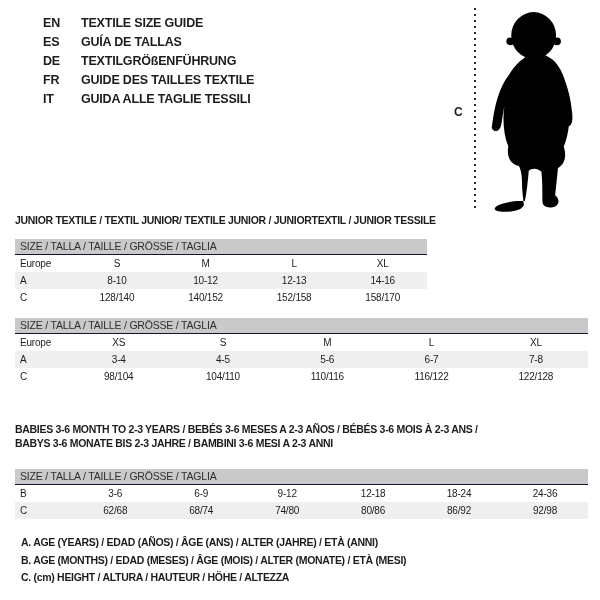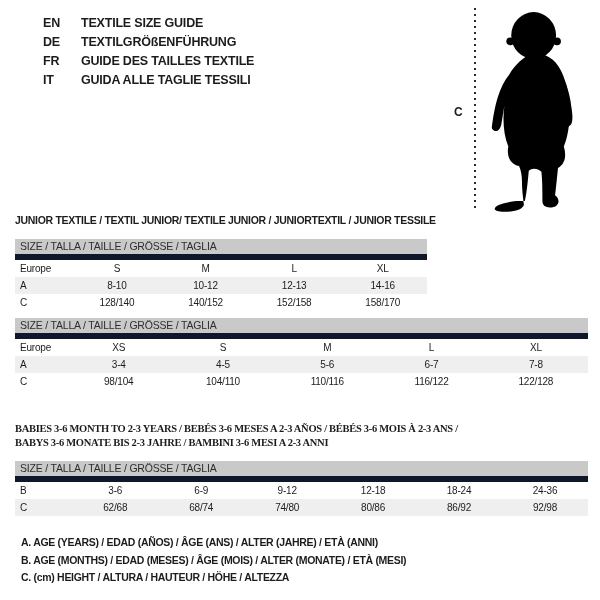--- a/index.html
+++ b/index.html
@@ -18,42 +18,45 @@
     background:repeating-linear-gradient(to bottom,#2b2b2b 0 2.5px,transparent 2.5px 6px);
   }
   .figure-label{position:absolute;left:454px;top:105px;font-weight:700;font-size:12px;}
   .baby{position:absolute;left:483px;top:8px;width:112px;height:204px;}
   
   .section{position:absolute;left:15px;}
   .sec-junior{top:214px;width:412px;}
   .sec-children{top:318px;width:573px;}
   .sec-babies{top:422px;width:573px;}
   .sec-title{font-weight:700;font-size:10.5px;line-height:13px;letter-spacing:-0.3px;white-space:nowrap;margin-bottom:12px;}
-  .sec-title-multiline{margin-bottom:0;font-family:Liberation Serif, serif;}
+  .sec-title-multiline{margin-bottom:8px;}
   .sec-title-line{font-weight:700;font-size:10.5px;line-height:14px;letter-spacing:-0.3px;white-space:nowrap;}
   .title-gap{height:11px;}
   .sub{font-size:7.5px;vertical-align:-2px;}
   .size-bar{
-    height:15px;line-height:15px;background:#c9c9c9;border-bottom:6px solid #0f172a;
+    height:15px;line-height:15px;background:#c9c9c9;border-bottom:1px solid #0f172a;
     padding-left:5px;font-size:10.5px;letter-spacing:-0.2px;color:#2e2e2e;font-weight:400;white-space:nowrap;
   }
   table.size{width:100%;border-collapse:collapse;table-layout:fixed;}
   table.size td{height:17px;font-size:10px;letter-spacing:-0.2px;text-align:center;padding:0;vertical-align:middle;}
   table.size td.lbl{text-align:left;padding-left:5px;}
   tr.alt td{background:#efefef;}
   
   .footnotes{position:absolute;left:21px;top:534px;}
   .fn{height:17.5px;line-height:17.5px;font-weight:700;font-size:10.5px;letter-spacing:-0.3px;white-space:nowrap;}
 </style>
 </head>
 <body>
 
 <div class="lang">
   <div class="lang-row">
     <span class="lang-code">EN</span><span>TEXTILE SIZE GUIDE</span>
+  </div>
+  <div class="lang-row">
+    <span class="lang-code">ES</span><span>GUÍA DE TALLAS</span>
   </div>
   <div class="lang-row">
     <span class="lang-code">DE</span><span>TEXTILGRÖßENFÜHRUNG</span>
   </div>
   <div class="lang-row">
     <span class="lang-code">FR</span><span>GUIDE DES TAILLES TEXTILE</span>
   </div>
   <div class="lang-row">
     <span class="lang-code">IT</span><span>GUIDA ALLE TAGLIE TESSILI</span>
   </div>

